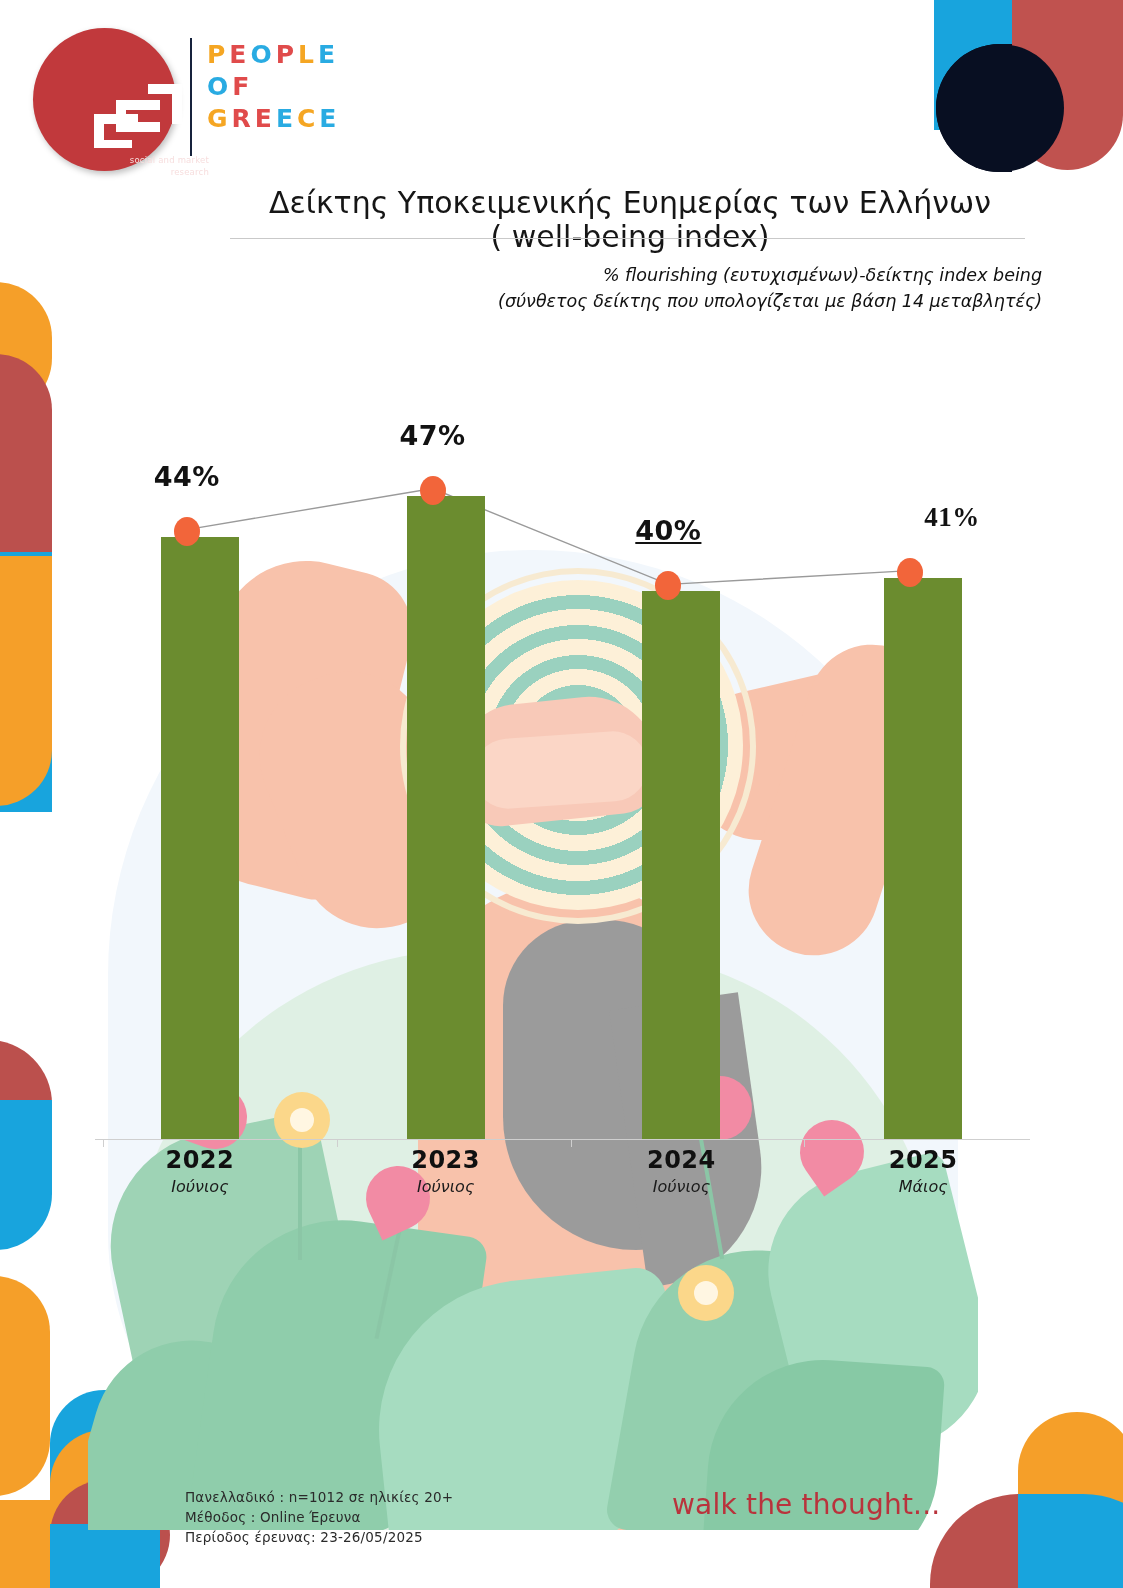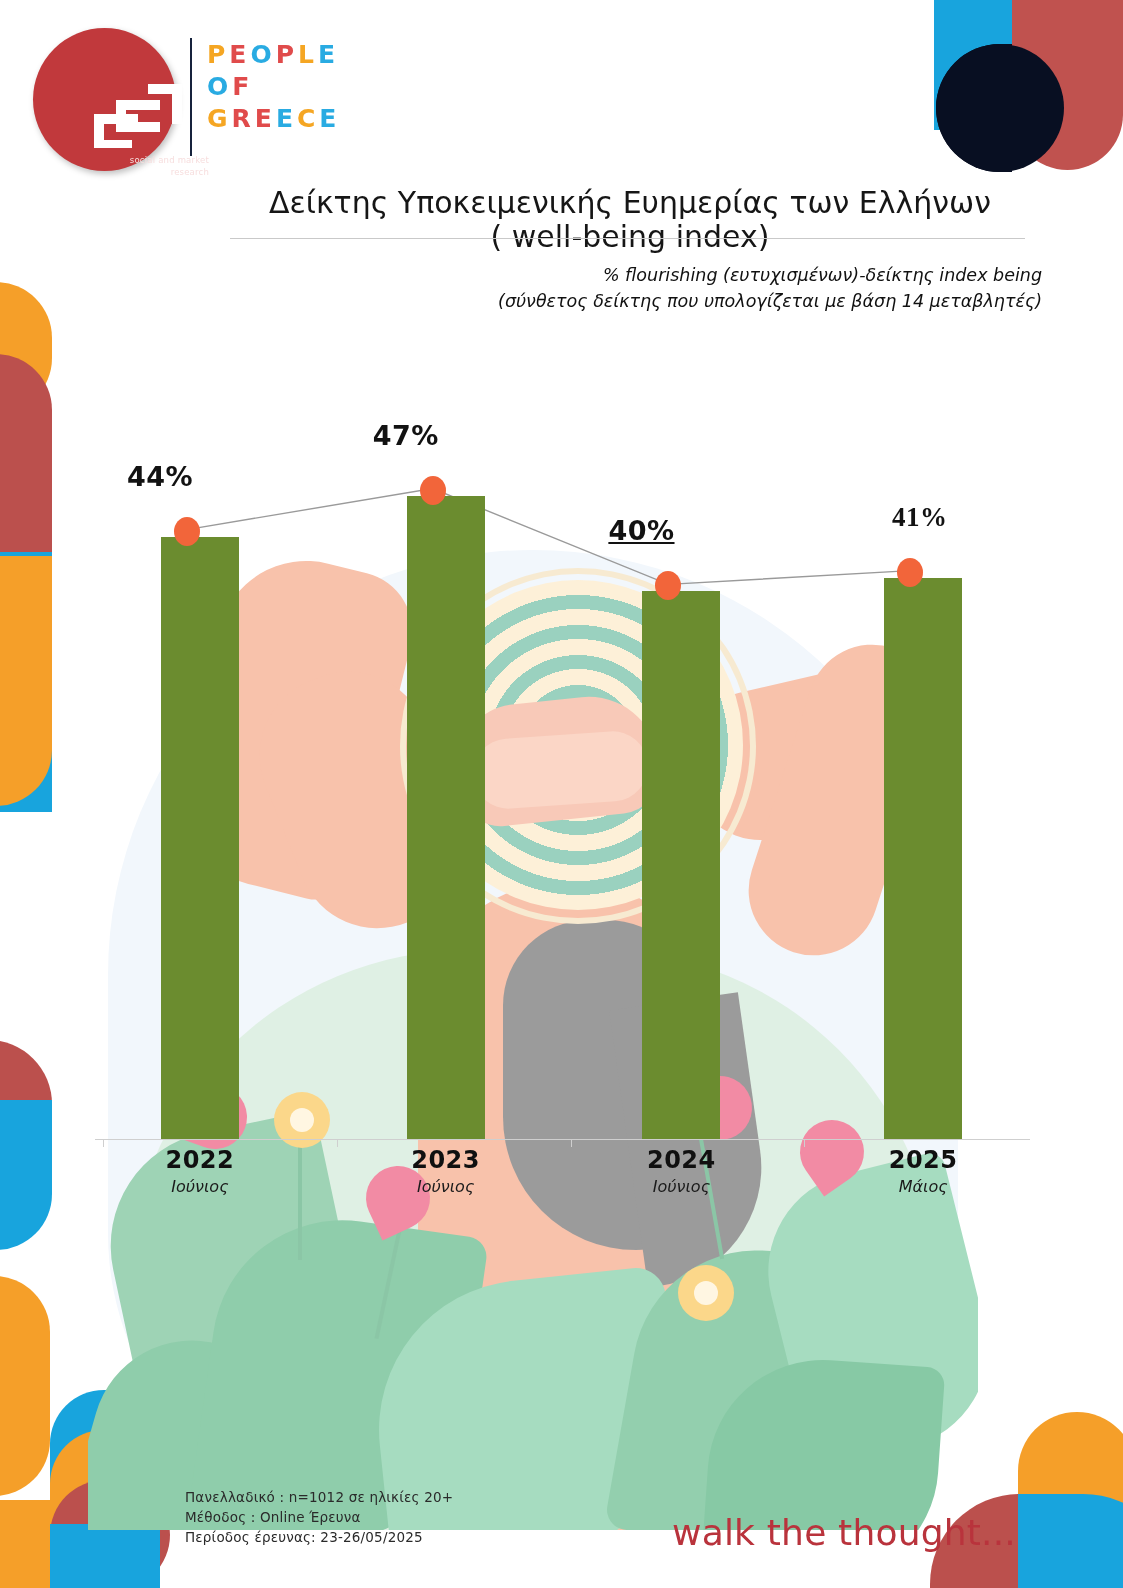--- a/index.html
+++ b/index.html
@@ -113,38 +113,38 @@
 
   .bar{
     position:absolute;bottom:1px;width:78px;
     background:#6b8c2f;
   }
   .dot{
     position:absolute;width:26px;height:29px;border-radius:50%;
     background:#f2653a;
   }
   .lbl{
-    position:absolute;text-align:left;width:120px;
+    position:absolute;text-align:center;width:120px;
     font-weight:bold;font-size:27px;color:#121212;
     letter-spacing:.5px;
   }
   .trend{position:absolute;left:0;top:0;width:935px;height:760px;overflow:visible;}
 
   .xgroup{position:absolute;top:1146px;width:200px;text-align:center;}
   .xyear{font-weight:bold;font-size:24px;color:#101010;letter-spacing:.5px;}
   .xmon{font-style:italic;font-size:16px;color:#1a1a1a;margin-top:3px;}
 
   
   .foot{
     position:absolute;left:185px;top:1487px;
     font-size:13.5px;line-height:20px;color:#2a2a2a;letter-spacing:.2px;
   }
   .tag{
     position:absolute;left:672px;top:1488px;
-    font-size:36px;color:#b9333c;letter-spacing:.2px;margin-top:24px;
+    font-size:28px;color:#b9333c;letter-spacing:.2px;
   }
 </style>
 </head>
 <body>
 
 <div id="page">
 
   <div class="deco tr-blue"></div>
   <div class="deco tr-red"></div>
   <div class="deco tr-navy"></div>

